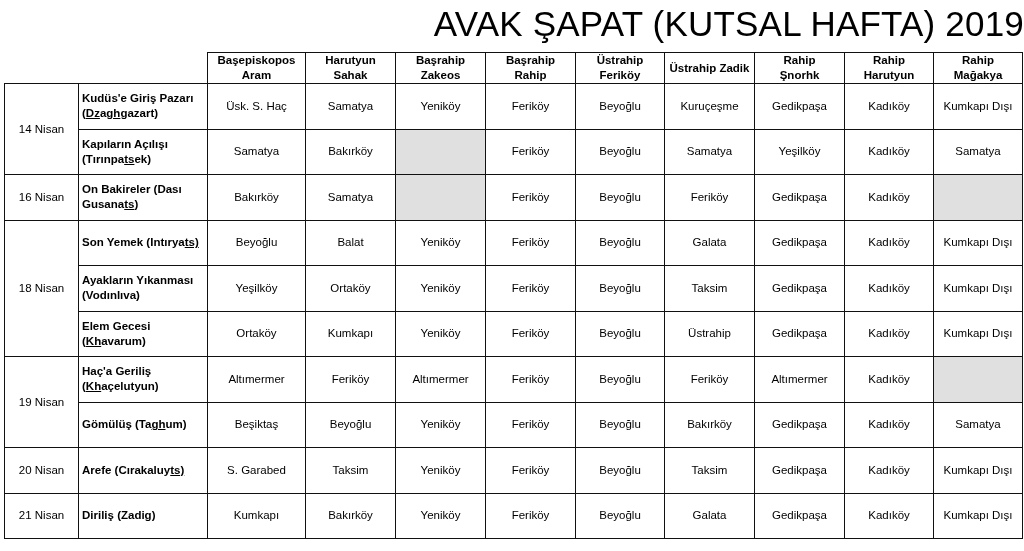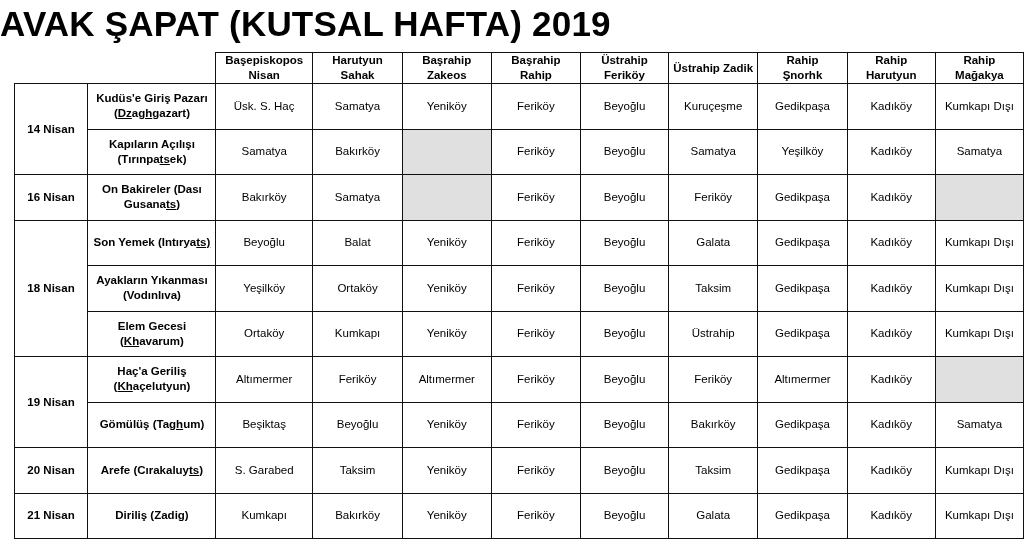--- a/index.html
+++ b/index.html
@@ -1,24 +1,24 @@
 <!DOCTYPE html>
 <html><head>
 <meta charset="utf-8">
 <style>
   html, body { margin:0; padding:0; background:#ffffff; }
   body { width:1024px; height:551px; position:relative; overflow:hidden; font-family:"Liberation Sans", sans-serif; color:#000; }
-  .title { position:absolute; left:0; top:2px; width:1024px; text-align:left; font-weight:bold; font-size:35px; line-height:44px; letter-spacing:0.2px; }
-  table { position:absolute; left:14px; top:52px; border-collapse:collapse; table-layout:fixed; }
+  .title { position:absolute; left:0; top:2px; width:1024px; text-align:right; font-weight:normal; font-size:35px; line-height:44px; letter-spacing:0.2px; }
+  table { position:absolute; left:4px; top:52px; border-collapse:collapse; table-layout:fixed; }
   td, th { border:1.6px solid #111; padding:0 2px; text-align:center; vertical-align:middle; font-size:11.5px; line-height:15px; }
   th { font-weight:bold; height:29px; }
   td { height:44.5px; }
   .blank { border-top:none; border-left:none; }
-  td.date { font-weight:bold; }
-  td.event { font-weight:bold; text-align:center; padding-left:3px; }
+  td.date { font-weight:normal; }
+  td.event { font-weight:bold; text-align:left; padding-left:3px; }
   td.gray { background:#e0e0e0; }
   .u { text-decoration:underline;margin-top:33px; }
 </style>
 </head>
 <body>
 
 <div class="title">AVAK ŞAPAT (KUTSAL HAFTA) 2019</div>
 
 <table>
   <colgroup>
@@ -30,21 +30,21 @@
       <col style="width:90px">
       <col style="width:89px">
     <col style="width:90px">
       <col style="width:90px">
       <col style="width:89px">
       <col style="width:89px">
   </colgroup>
   <thead>
     <tr>
       <th class="blank" colspan="2" style="border-top:none;border-left:none;border-bottom:1.6px solid #111;"></th>
-      <th><span>Başepiskopos</span><br><span>Nisan</span></th>
+      <th><span>Başepiskopos</span><br><span>Aram</span></th>
       <th><span>Harutyun</span><br><span>Sahak</span></th>
       <th><span>Başrahip</span><br><span>Zakeos</span></th>
       <th><span>Başrahip</span><br><span>Rahip</span></th>
       <th><span>Üstrahip</span><br><span>Feriköy</span></th>
       <th><span>Üstrahip Zadik</span></th>
       <th><span>Rahip</span><br><span>Şnorhk</span></th>
       <th><span>Rahip</span><br><span>Harutyun</span></th>
       <th><span>Rahip</span><br><span>Mağakya</span></th>
     </tr>
   </thead>

